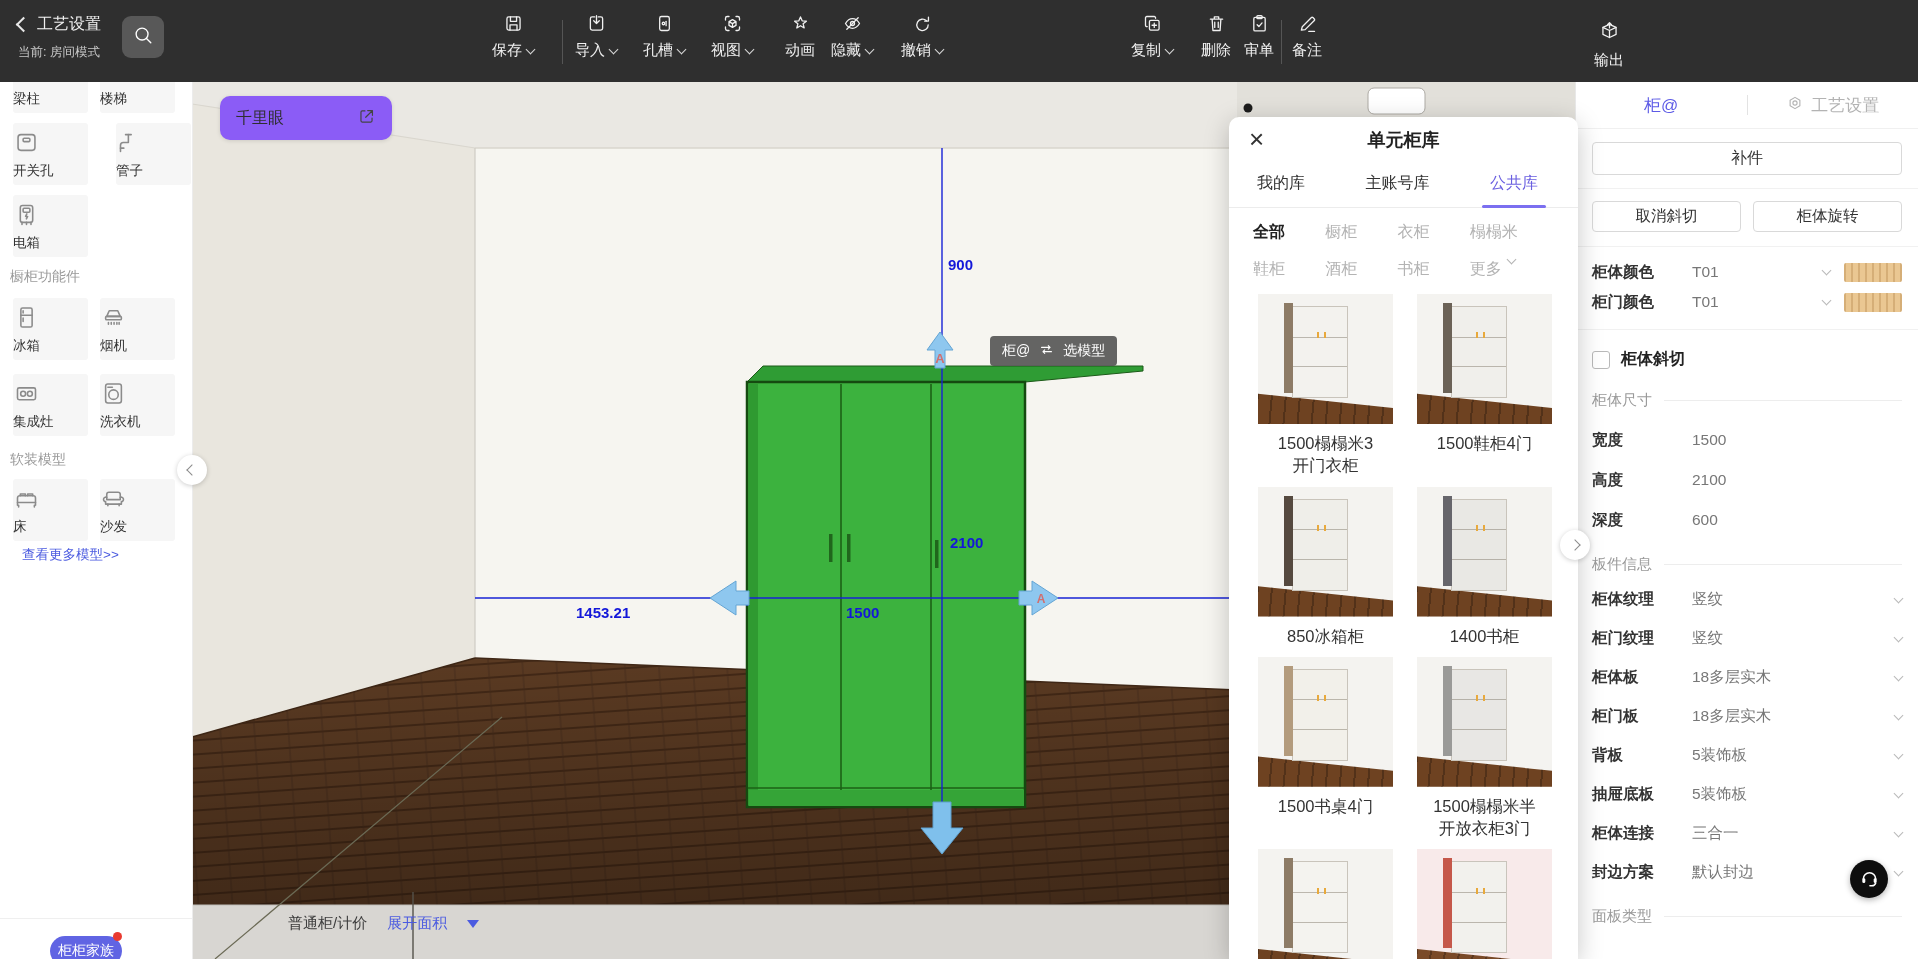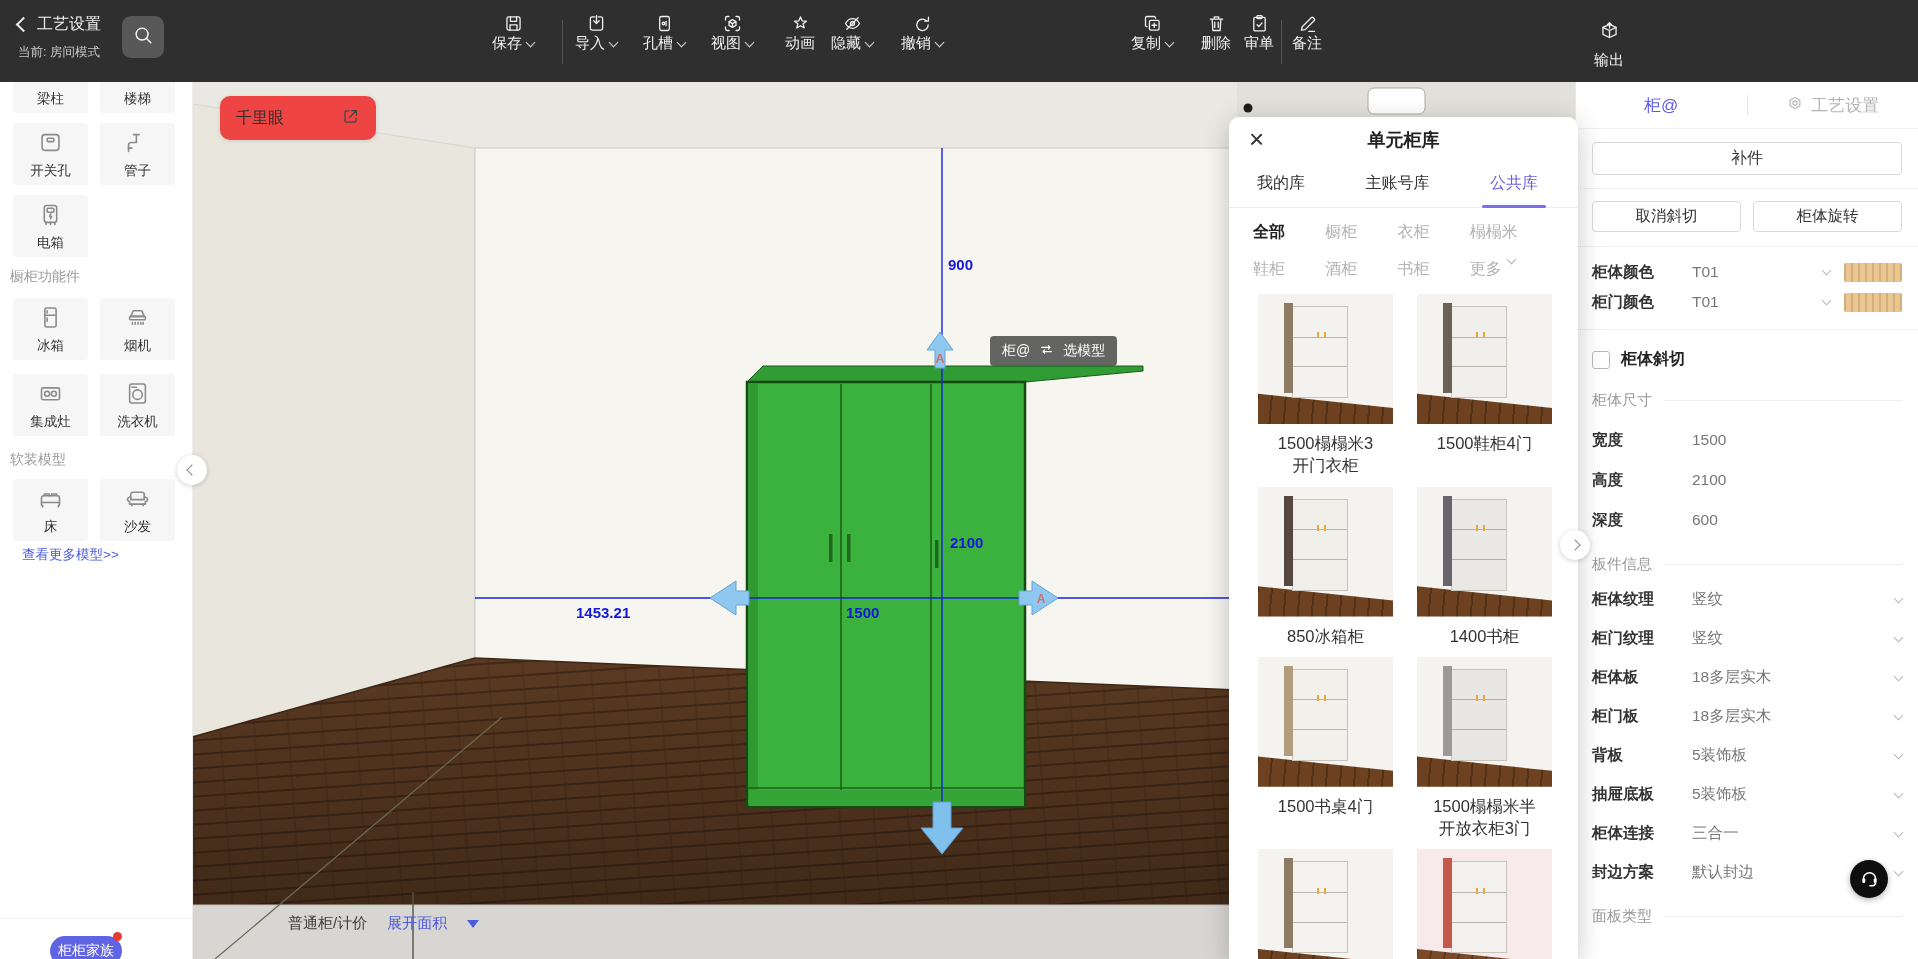--- a/index.html
+++ b/index.html
@@ -16,46 +16,46 @@
   #toolbar{position:absolute;left:0;top:0;width:1918px;height:82px;background:#2f2f2f;z-index:40;}
   #back-group{position:absolute;left:18px;top:14px;color:#f0f0f0;}
   #back-line{display:flex;align-items:center;gap:8px;font-size:16px;cursor:pointer;}
   #back-line .cv{width:9px;height:9px;border-width:2px;color:#e8e8e8;}
   #mode-label{margin-top:9px;font-size:12.5px;color:#c9c9c9;}
   #search-btn{position:absolute;left:122px;top:16px;width:42px;height:42px;border-radius:9px;
       background:#585858;color:#fff;display:flex;align-items:center;justify-content:center;cursor:pointer;}
   .tbtn{position:absolute;top:13px;width:70px;display:flex;flex-direction:column;align-items:center;
       color:#f0f0f0;cursor:pointer;}
   .tbtn svg{display:block;}
-  .trow{display:flex;align-items:center;gap:5px;font-size:15px;}
+  .trow{display:flex;align-items:center;gap:5px;margin-top:7px;font-size:15px;}
   .trow .cv{width:6px;height:6px;color:#d8d8d8;}
   .tdiv{position:absolute;top:20px;width:1px;height:44px;background:#555;}
   #export-btn{position:absolute;left:1574px;top:13px;width:70px;display:flex;flex-direction:column;
       align-items:center;color:#f0f0f0;font-size:15px;cursor:pointer;}
   #export-btn span{margin-top:7px;}
 
   
   #sidebar{position:absolute;left:0;top:82px;width:192px;height:877px;background:#fff;
       border-right:1px solid #ececec;overflow:hidden;z-index:5;}
   .sb-card{position:absolute;width:75px;height:62px;background:#f6f6f6;border-radius:3px;
-      display:flex;flex-direction:column;align-items:center;justify-content:flex-end;
+      display:flex;flex-direction:column;align-items:flex-start;justify-content:flex-end;
       padding-bottom:5px;box-sizing:border-box;color:#333;cursor:pointer;}
   .sb-card svg{position:absolute;top:6px;color:#8b8b8b;}
   .sb-label{font-size:13.5px;}
   .sb-header{position:absolute;left:10px;color:#9a9a9a;font-size:14px;}
   #more-link{position:absolute;left:22px;top:464px;font-size:13.5px;color:#4b5be0;cursor:pointer;}
   #sb-bottom{position:absolute;left:0;top:836px;width:192px;height:41px;border-top:1px solid #efefef;}
   #family-btn{position:absolute;left:50px;top:17px;width:72px;height:30px;border-radius:15px;
       background:#6064e3;color:#fff;font-size:14px;display:flex;align-items:center;justify-content:center;cursor:pointer;}
   #family-dot{position:absolute;left:113px;top:13px;width:9px;height:9px;border-radius:50%;background:#e93a2f;}
 
   
   #canvas{position:absolute;left:192px;top:82px;width:1383px;height:877px;background:#eae8e3;overflow:hidden;}
   #scene{position:absolute;left:0;top:0;}
-  #qly-panel{position:absolute;left:28px;top:14px;width:156px;height:44px;background:#ef4444;
+  #qly-panel{position:absolute;left:28px;top:14px;width:172px;height:44px;background:#8b5cf6;
       border-radius:10px;box-shadow:0 1px 4px rgba(0,0,0,.12);display:flex;align-items:center;
       padding:0 16px;box-sizing:border-box;z-index:3;cursor:pointer;}
   #qly-title{font-size:16px;color:#2e2e2e;flex:1;}
   #qly-panel svg{color:#444;}
   #cab-tooltip{position:absolute;left:798px;top:254px;height:30px;background:rgba(88,88,88,.93);
       border-radius:4px;color:#fff;font-size:14px;display:flex;align-items:center;gap:8px;
       padding:0 12px;z-index:4;}
   #cab-tooltip svg{color:#fff;}
   #canvas-bottom{position:absolute;left:96px;top:832px;display:flex;align-items:center;gap:20px;
       font-size:15px;z-index:3;}
@@ -379,21 +379,21 @@
         </svg>
         <span class="sb-label">楼梯</span>
       </div>
       <div class="sb-card" style="left: 13px; top: 41px;">
         <svg width="27" height="27" viewBox="0 0 24 24" fill="none" stroke="currentColor" stroke-width="1.4" stroke-linecap="round" stroke-linejoin="round">
           <rect x="4.5" y="5" width="15" height="14" rx="2.5"></rect>
           <rect x="9" y="8.2" width="6" height="3" rx="1"></rect>
         </svg>
         <span class="sb-label">开关孔</span>
       </div>
-      <div class="sb-card" style="left: 100px; top: 41px;">
+      <div class="sb-card" style="left: 116px; top: 41px;">
         <svg width="27" height="27" viewBox="0 0 24 24" fill="none" stroke="currentColor" stroke-width="1.4" stroke-linecap="round" stroke-linejoin="round">
           <path d="M4 20v-5.5A2.5 2.5 0 016.5 12H11V5"></path>
           <path d="M8.5 5h5M4 17h3"></path>
         </svg>
         <span class="sb-label">管子</span>
       </div>
       <div class="sb-card" style="left: 13px; top: 113px;">
         <svg width="27" height="27" viewBox="0 0 24 24" fill="none" stroke="currentColor" stroke-width="1.4" stroke-linecap="round" stroke-linejoin="round">
           <rect x="6.5" y="4" width="11" height="15" rx="2"></rect>
           <rect x="9" y="6.5" width="6" height="3.5" rx="0.8"></rect>

